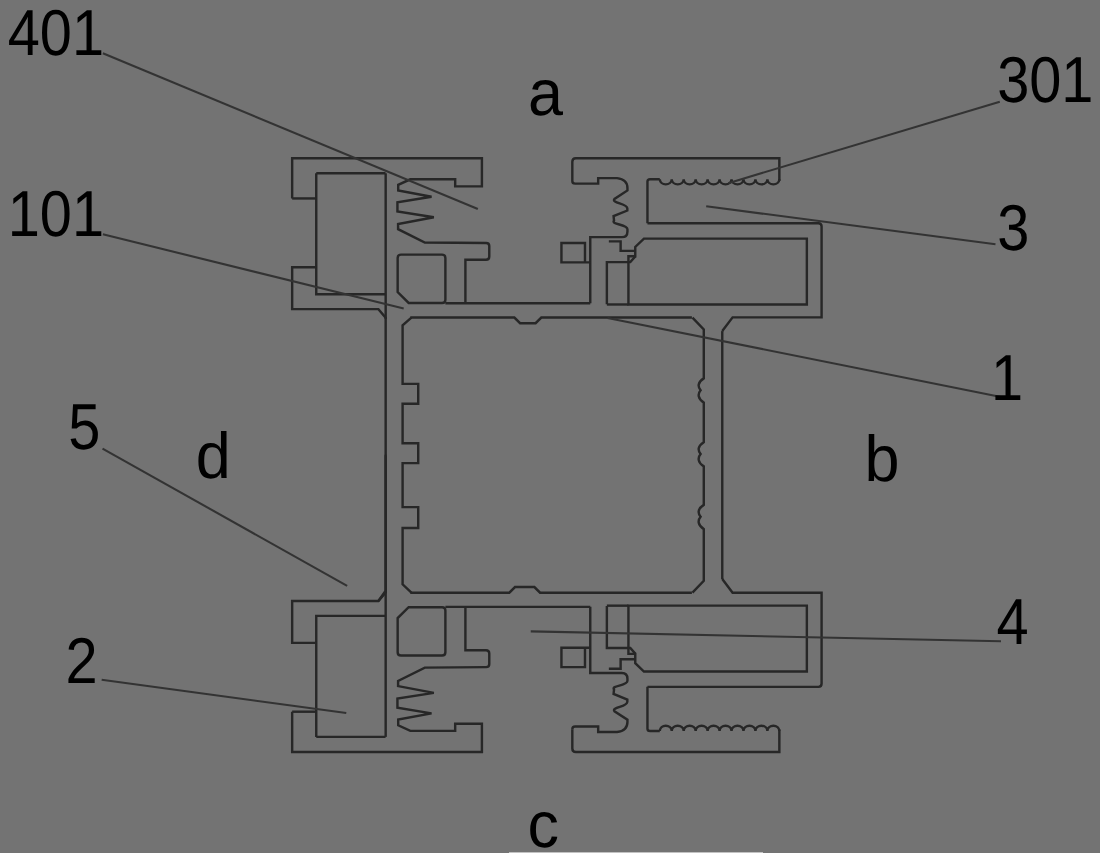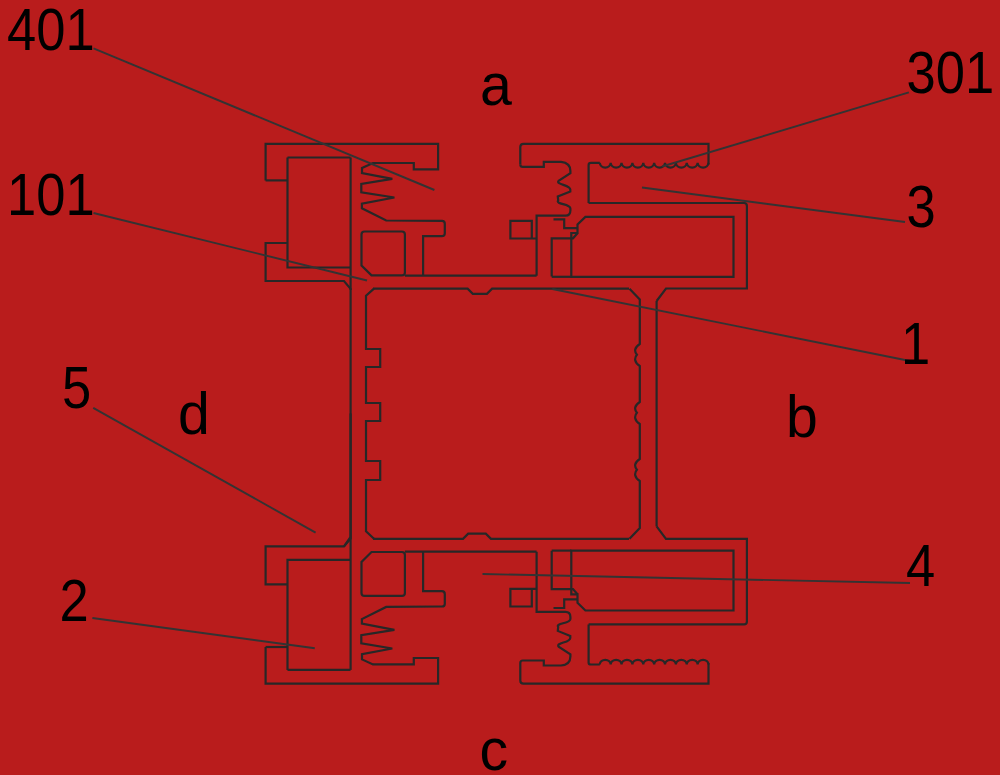--- a/index.html
+++ b/index.html
@@ -1,16 +1,16 @@
 <!DOCTYPE html>
 <html><head>
 <meta charset="utf-8">
 <style>
 html,body{margin:0;padding:0;background:#ffffff;}
-#page{position:relative;width:1000px;height:775px;background:#b91c1c;overflow:hidden;}
+#page{position:relative;width:1000px;height:775px;background:#737373;overflow:hidden;}
 svg{position:absolute;left:0;top:0;}
 </style>
 </head>
 <body>
 
 <div id="page">
 <svg width="1000" height="775" viewBox="0 0 1000 775">
 <defs>
 
 <g id="th" fill="none">

